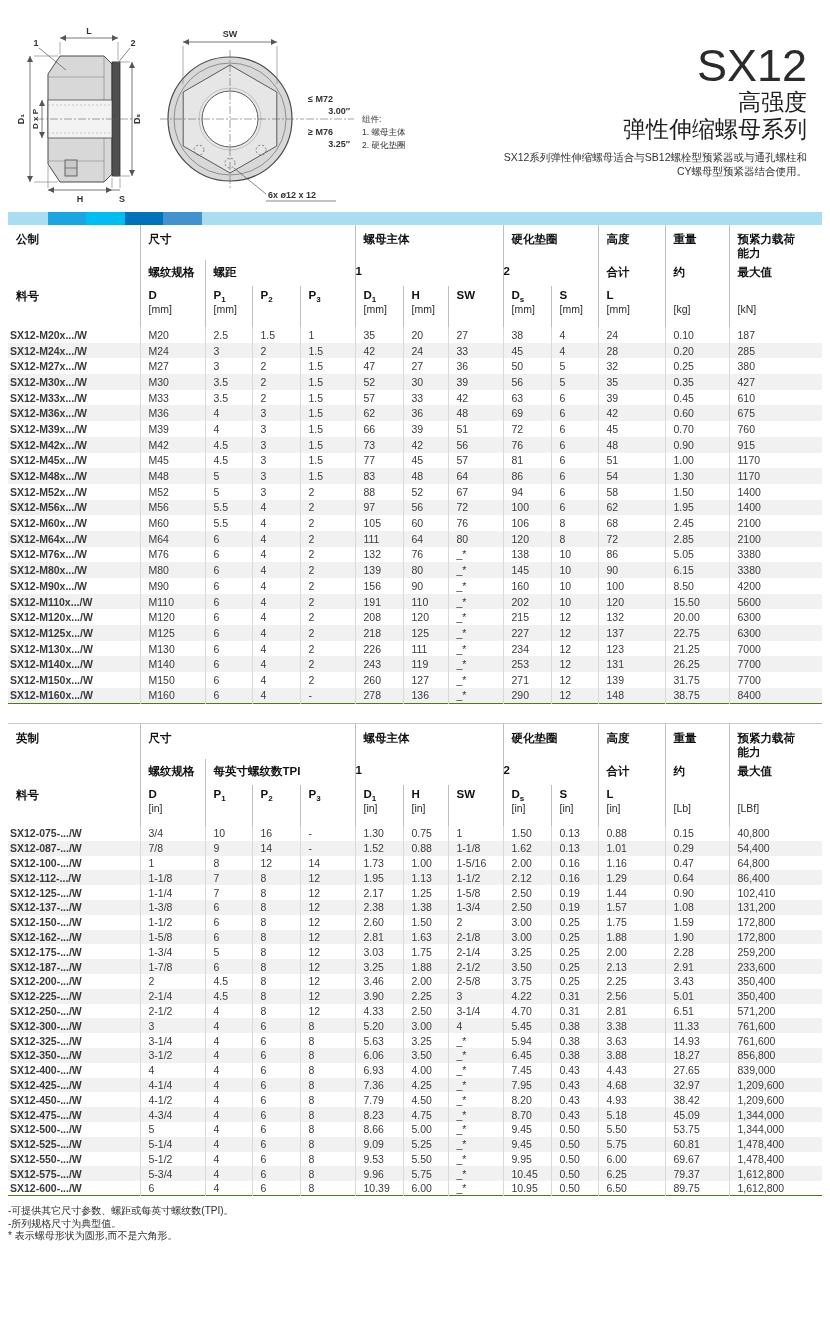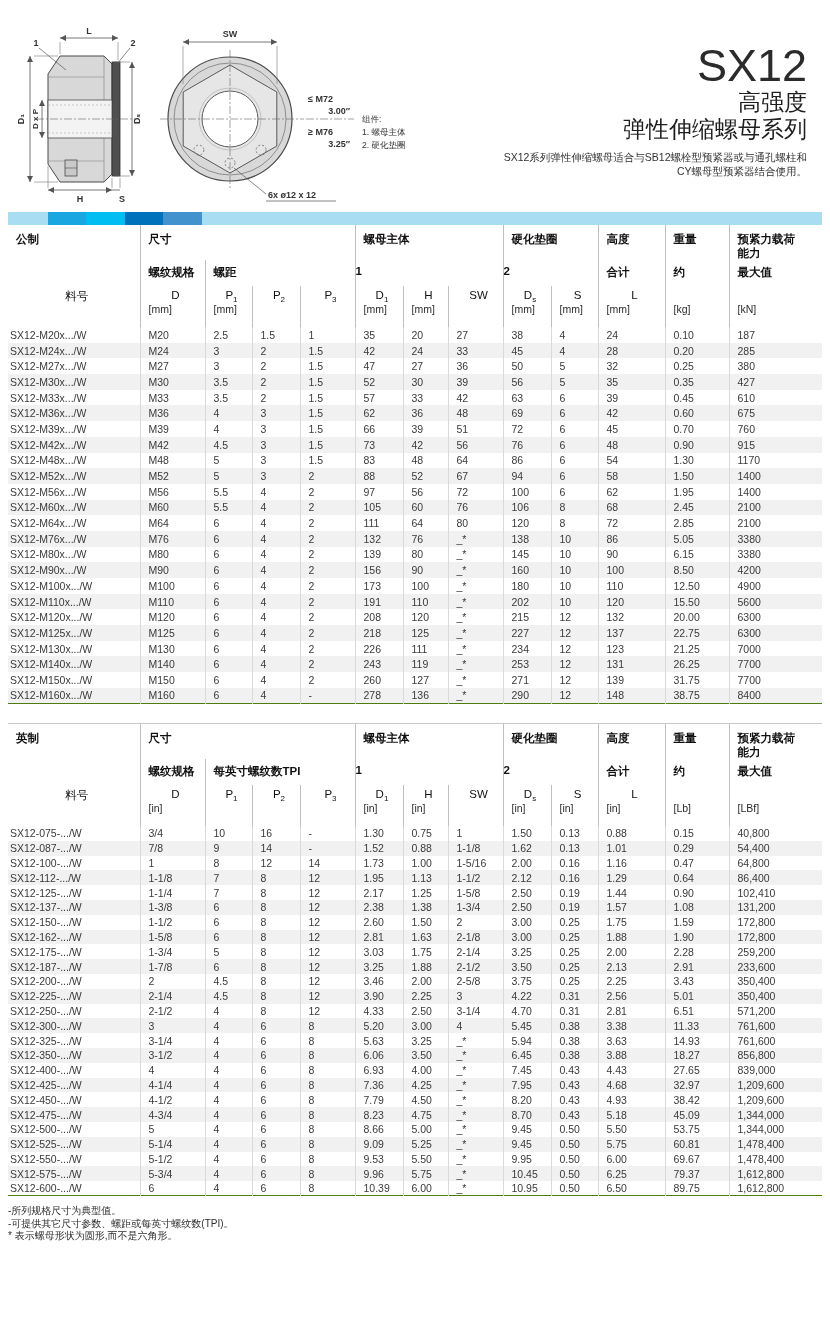--- a/index.html
+++ b/index.html
@@ -29,29 +29,29 @@
   
   table.spec{border-collapse:collapse;table-layout:fixed;width:814px;
              border-bottom:1px solid #4d7c0f;}
   table.imperial{margin-top:19px;border-top:1px solid #c9c9c9;}
   .spec th{text-align:left;vertical-align:top;font-weight:bold;}
   .hr1{height:27px;} .hr2{height:26px;} .hr3{height:41px;}
   .grp{font-size:11.5px;padding:7px 2px 0 8px;color:#111;}
   .sub{font-size:11.5px;padding:5px 2px 0 8px;color:#111;}
   .ctr{text-align:center;padding-left:0;}
   .symc{padding:3px 2px 0 8px;}
-  .sym{display:block;font-size:11.5px;font-weight:normal;color:#111;min-height:13px;text-align:center;}
+  .sym{display:block;font-size:11.5px;font-weight:bold;color:#111;min-height:13px;}
   .sym sub{font-size:8px;line-height:0;}
   .unit{display:block;font-size:10.5px;font-weight:normal;color:#2b2b2b;margin-top:1px;}
   .wrap{white-space:pre-line;line-height:14px;}
   thead .bl{border-left:1px solid #bfbfbf;}
   tbody .bl{border-left:1px solid #d9d9d9;}
   .spec td{font-size:10.5px;color:#3a3a3a;padding:0 2px 0 8px;vertical-align:middle;
            white-space:nowrap;overflow:hidden;}
-  .spec td.pn{padding-left:2px;}
+  .spec td.pn{padding-left:2px;font-weight:bold;}
   .spec tbody tr:nth-child(even){background:#f1f1f1;}
   .metric tbody tr{height:15.7px;}
   .imperial tbody tr{height:14.8px;}
 
   
   .footnotes{margin-top:9px;font-size:10px;line-height:12.5px;color:#2e2e2e;}
 </style>
 </head>
 <body>
 
@@ -365,20 +365,35 @@
           <td class="bl">73</td>
           <td class="bl">42</td>
           <td class="bl">56</td>
           <td class="bl">76</td>
           <td class="bl">6</td>
           <td class="bl">48</td>
           <td class="bl">0.90</td>
           <td class="bl">915</td>
         </tr>
         <tr>
+          <td class="pn">SX12-M45x.../W</td>
+          <td class="bl">M45</td>
+          <td class="bl">4.5</td>
+          <td class="bl">3</td>
+          <td class="bl">1.5</td>
+          <td class="bl">77</td>
+          <td class="bl">45</td>
+          <td class="bl">57</td>
+          <td class="bl">81</td>
+          <td class="bl">6</td>
+          <td class="bl">51</td>
+          <td class="bl">1.00</td>
+          <td class="bl">1170</td>
+        </tr>
+        <tr>
           <td class="pn">SX12-M48x.../W</td>
           <td class="bl">M48</td>
           <td class="bl">5</td>
           <td class="bl">3</td>
           <td class="bl">1.5</td>
           <td class="bl">83</td>
           <td class="bl">48</td>
           <td class="bl">64</td>
           <td class="bl">86</td>
           <td class="bl">6</td>
@@ -483,35 +498,20 @@
           <td class="bl">4</td>
           <td class="bl">2</td>
           <td class="bl">156</td>
           <td class="bl">90</td>
           <td class="bl">_*</td>
           <td class="bl">160</td>
           <td class="bl">10</td>
           <td class="bl">100</td>
           <td class="bl">8.50</td>
           <td class="bl">4200</td>
-        </tr>
-        <tr>
-          <td class="pn">SX12-M100x.../W</td>
-          <td class="bl">M100</td>
-          <td class="bl">6</td>
-          <td class="bl">4</td>
-          <td class="bl">2</td>
-          <td class="bl">173</td>
-          <td class="bl">100</td>
-          <td class="bl">_*</td>
-          <td class="bl">180</td>
-          <td class="bl">10</td>
-          <td class="bl">110</td>
-          <td class="bl">12.50</td>
-          <td class="bl">4900</td>
         </tr>
         <tr>
           <td class="pn">SX12-M110x.../W</td>
           <td class="bl">M110</td>
           <td class="bl">6</td>
           <td class="bl">4</td>
           <td class="bl">2</td>
           <td class="bl">191</td>
           <td class="bl">110</td>
           <td class="bl">_*</td>
@@ -1074,17 +1074,17 @@
           <td class="bl">10.95</td>
           <td class="bl">0.50</td>
           <td class="bl">6.50</td>
           <td class="bl">89.75</td>
           <td class="bl">1,612,800</td>
         </tr>
       </tbody>
     </table>
 
   <div class="footnotes">
+    <div>-可提供其它尺寸参数、螺距或每英寸螺纹数(TPI)。</div>
     <div>-所列规格尺寸为典型值。</div>
-    <div>-可提供其它尺寸参数、螺距或每英寸螺纹数(TPI)。</div>
     <div>* 表示螺母形状为圆形,而不是六角形。</div>
   </div>
 </div>
 
 </body></html>

